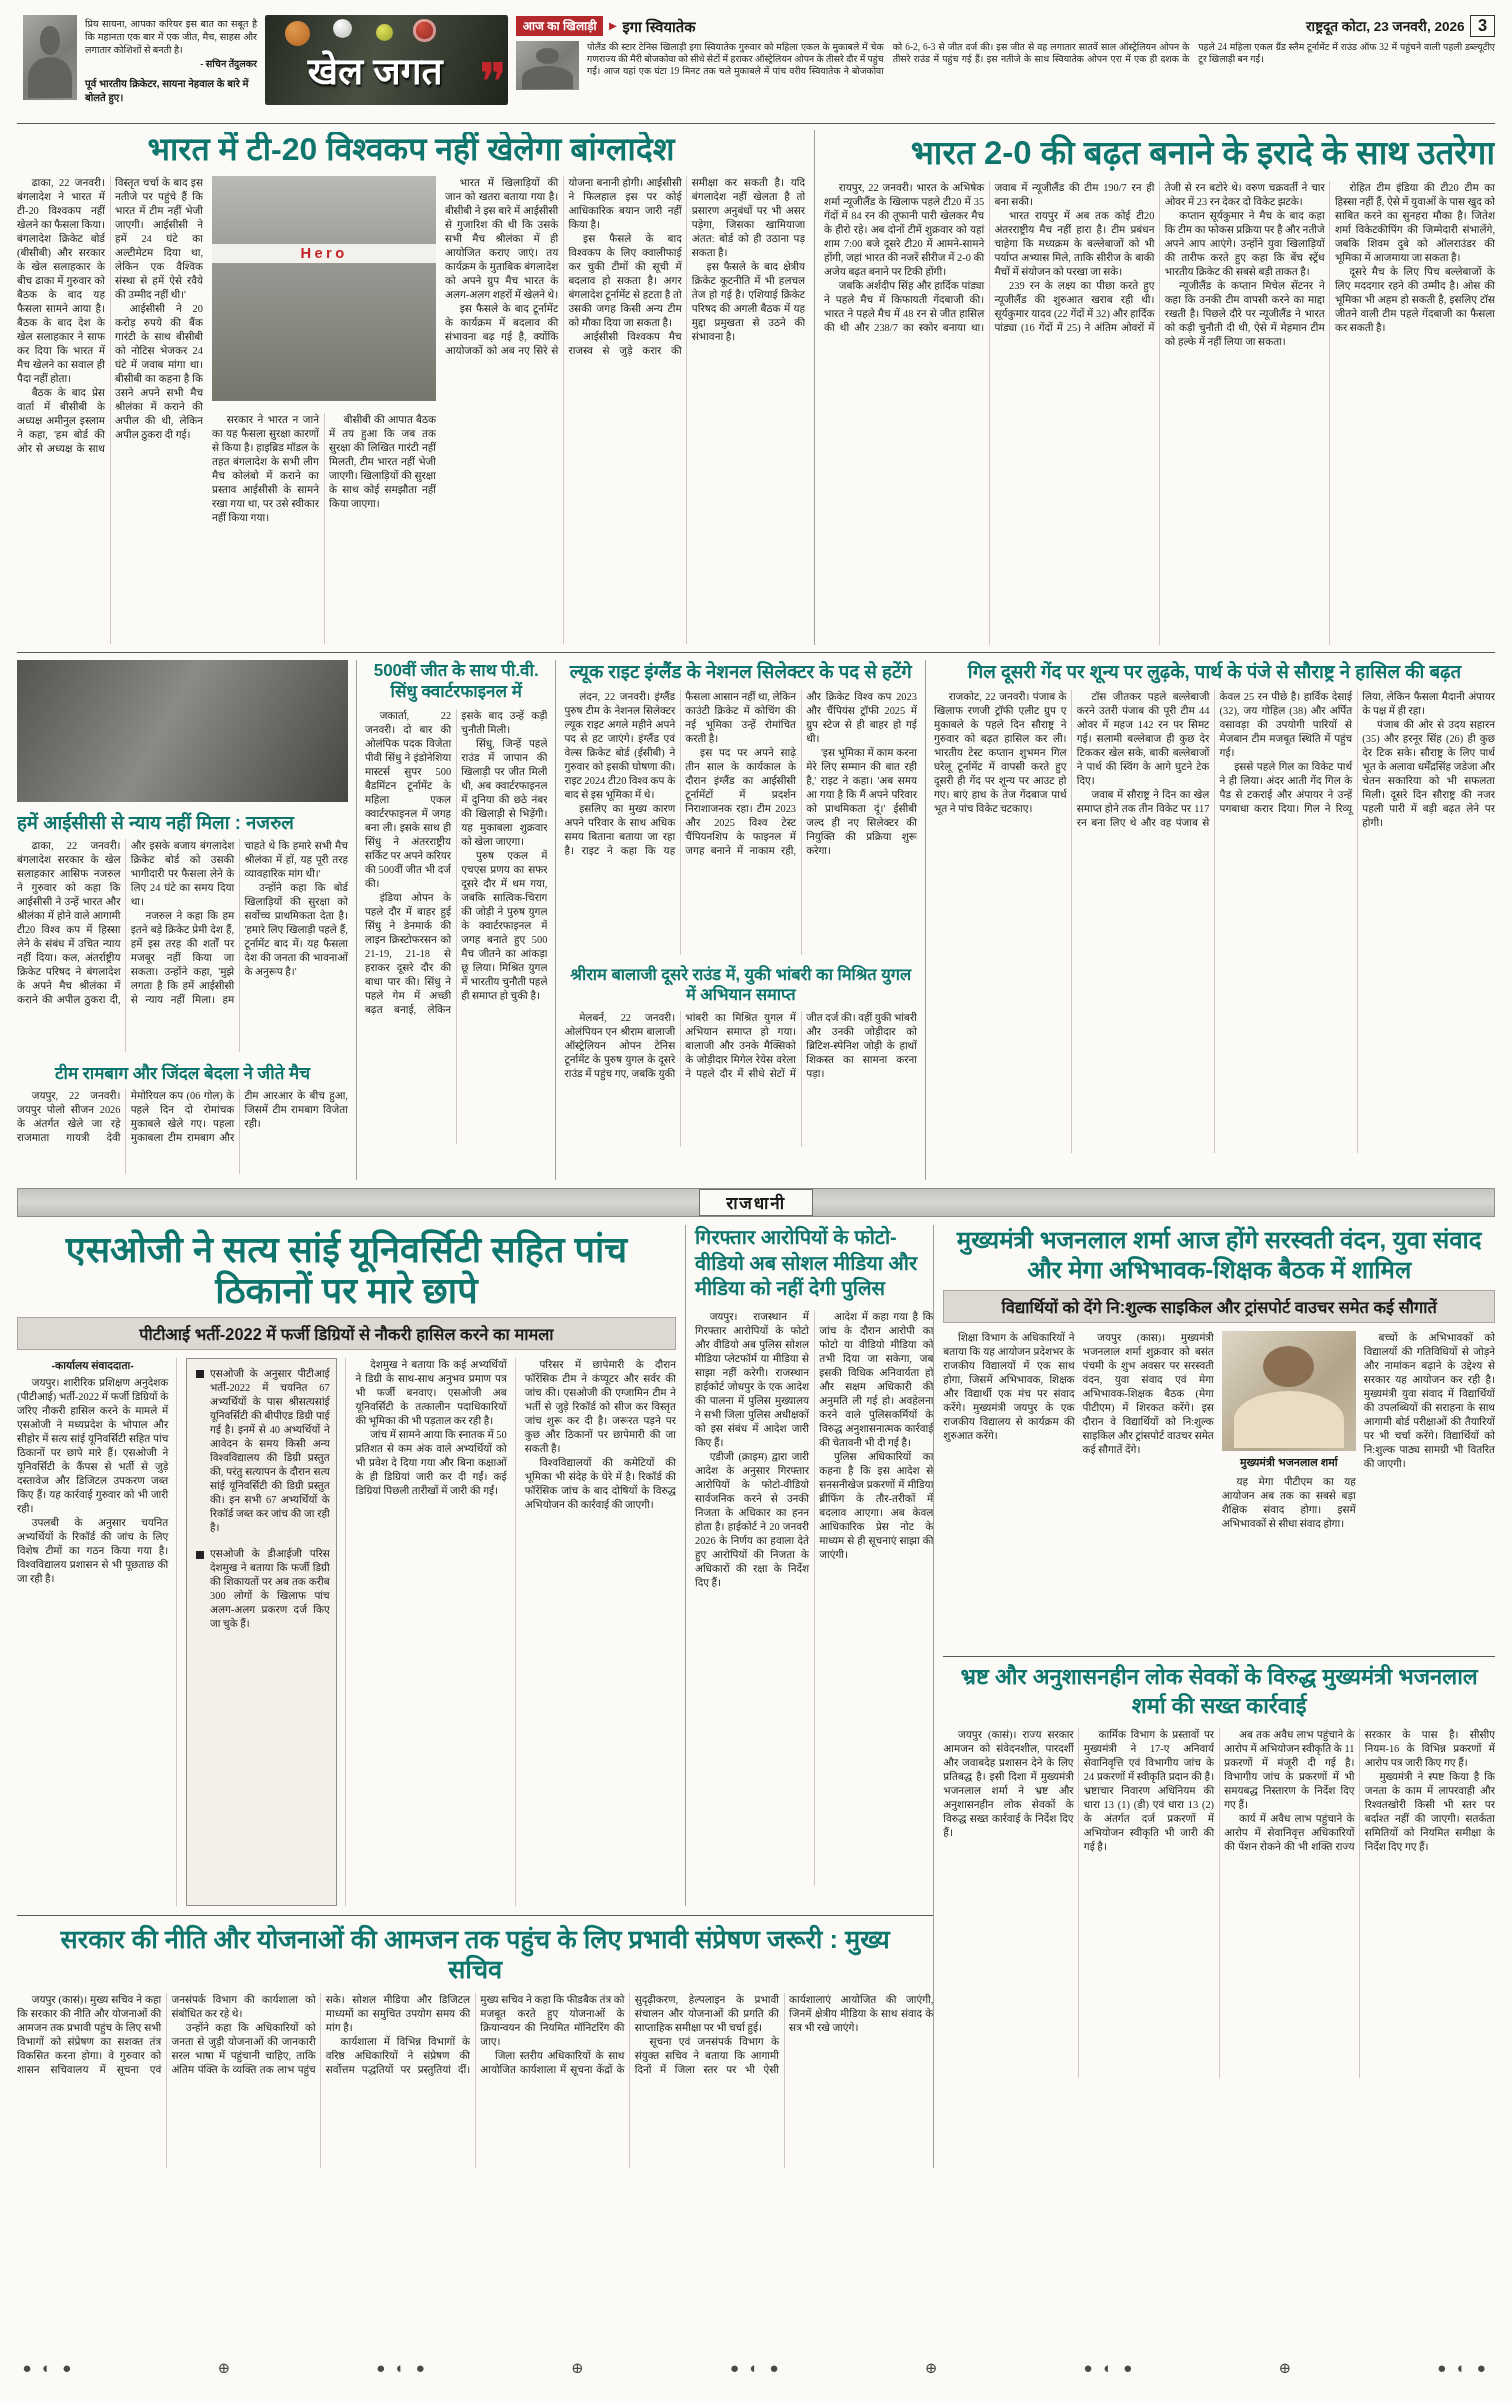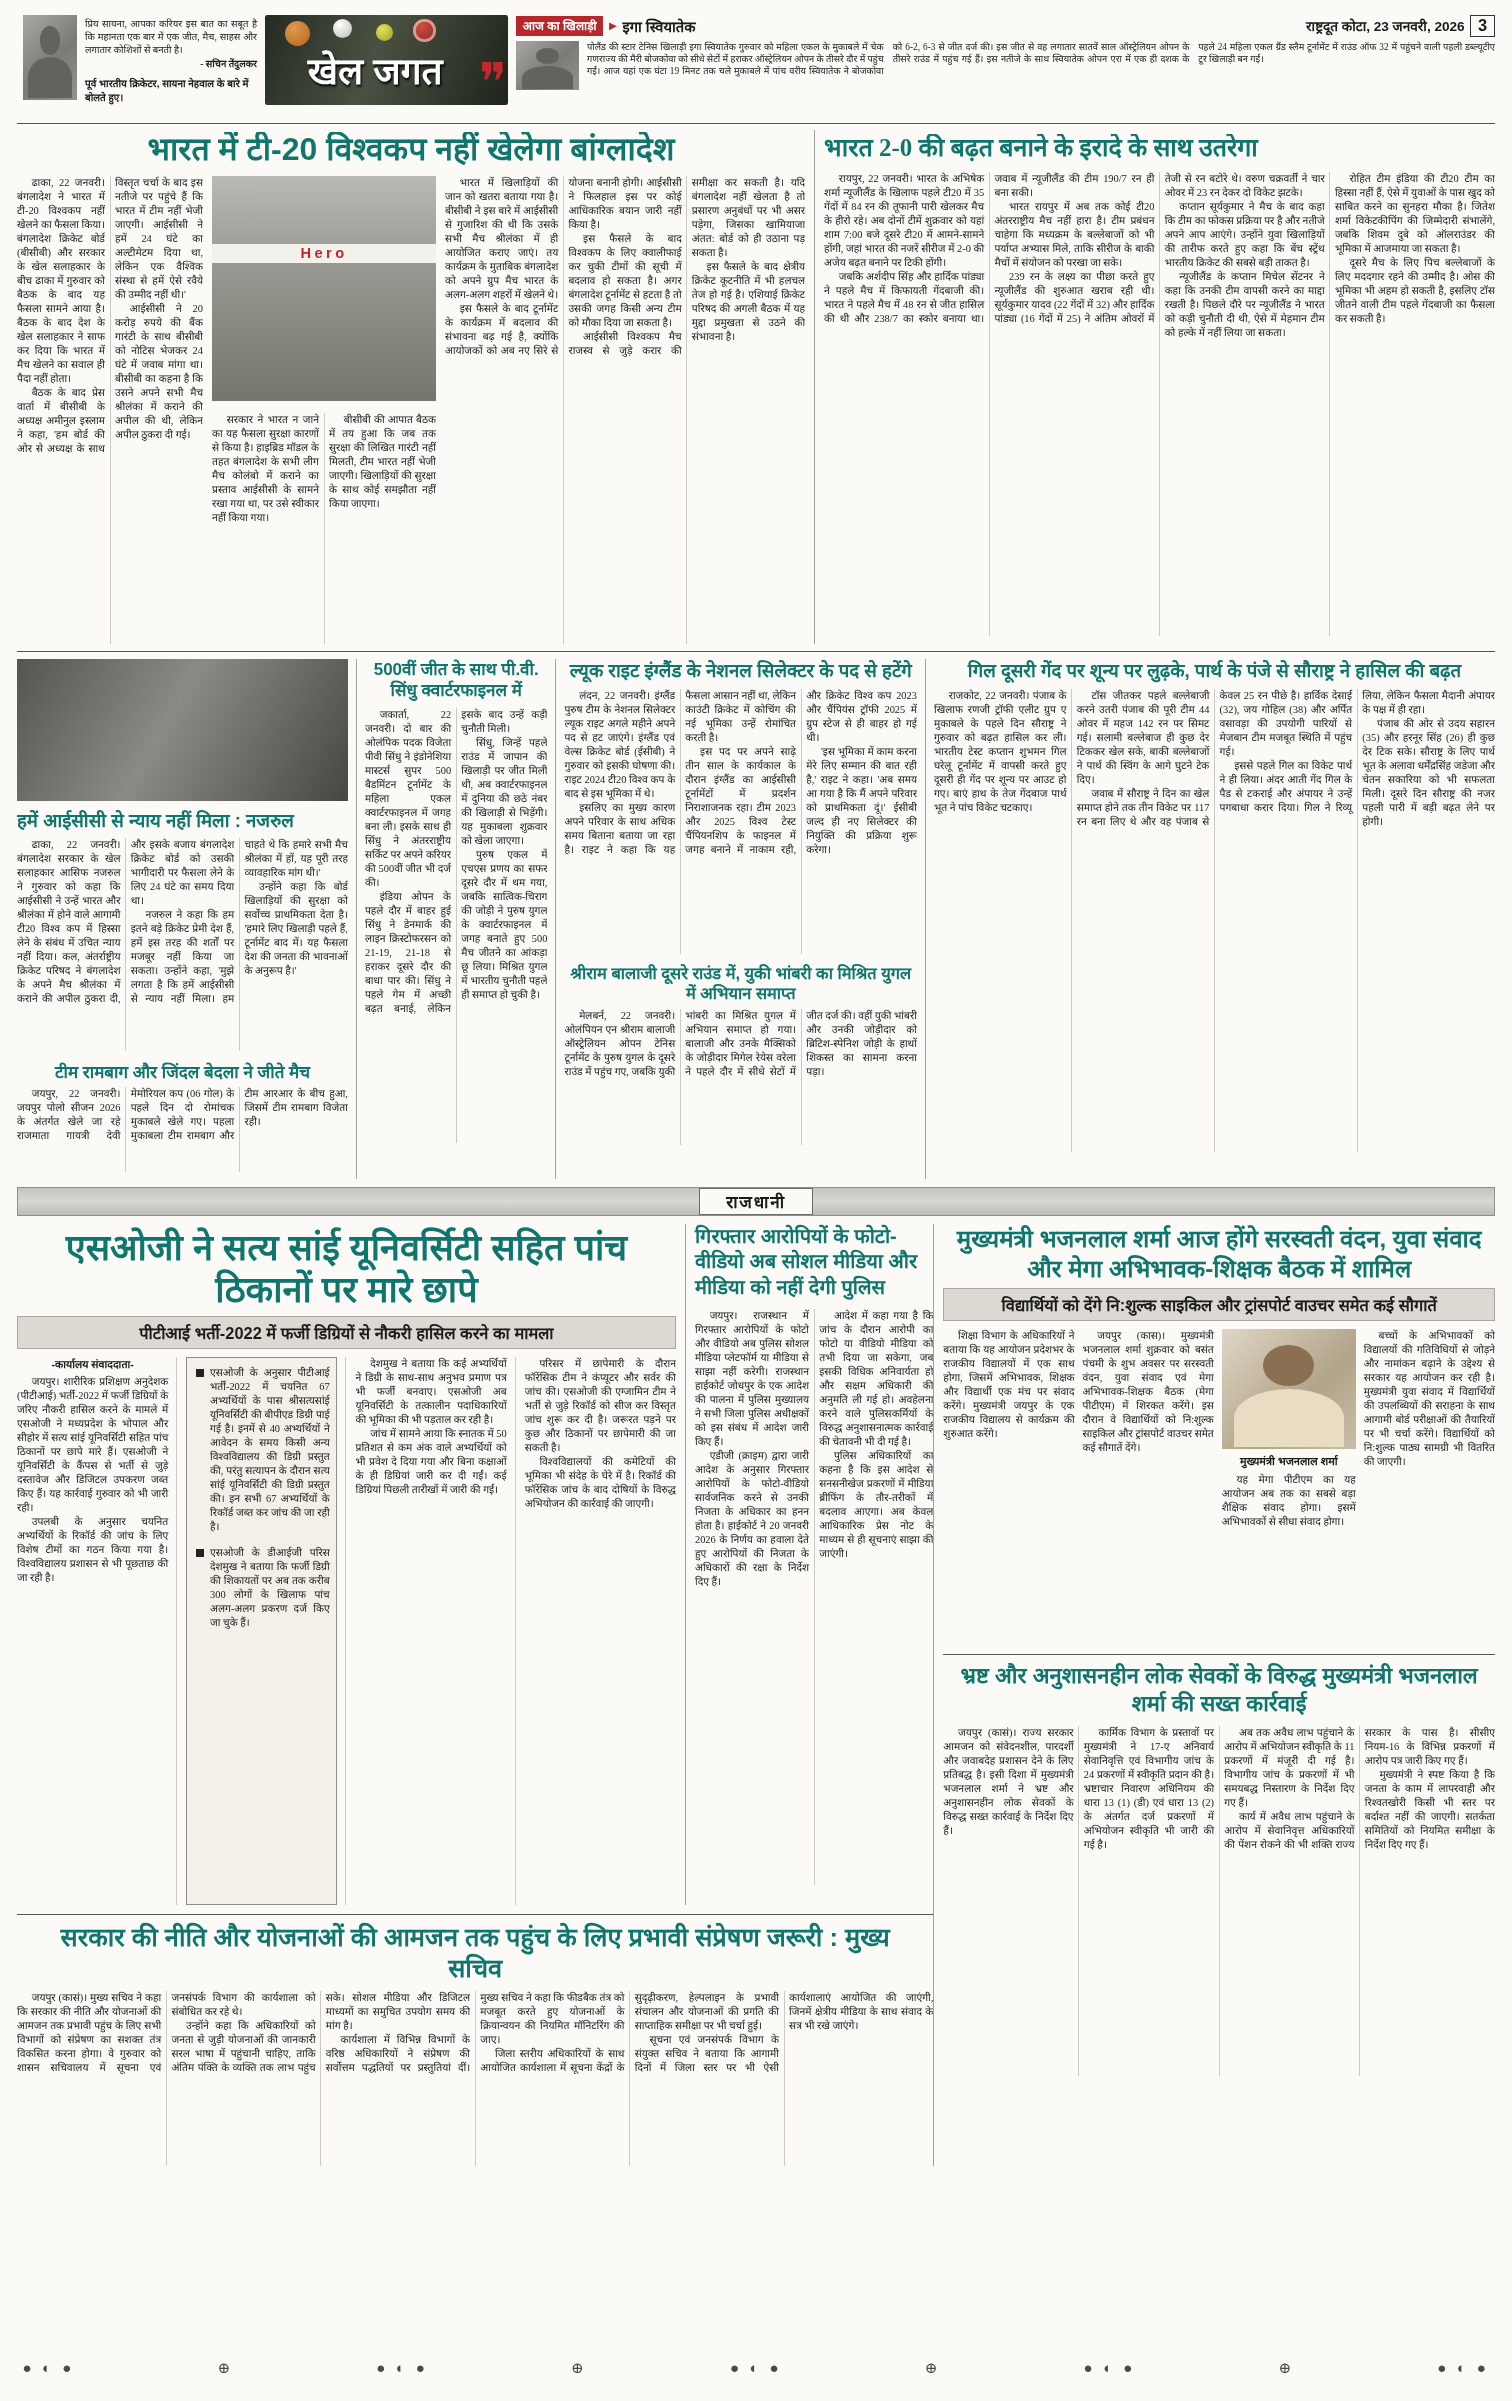--- a/index.html
+++ b/index.html
@@ -53,21 +53,21 @@
   .art-bd h1 { font-size:32px; line-height:1.12; text-align:center; white-space:nowrap; overflow:hidden; margin:2.3px 0 8px; }
   .bd-body { display:flex; gap:9px; height:468px; overflow:hidden; }
   .bd-left { width:186px; flex:none; }
   .bd-mid { width:224px; flex:none; }
   .photo-cricket { height:225px; background:linear-gradient(#b9bab4 0%,#979892 40%,#75776c 100%); position:relative; }
   .hero-board { position:absolute; left:0; right:0; top:30%; background:#f2f1ec; color:#c3272b; font-weight:bold; text-align:center; font-size:14.7px; font-family:"Liberation Sans",sans-serif; padding:1.7px 0; letter-spacing:3.4px; }
   .bd-mid-text { margin-top:12px; height:232px; }
   .bd-right { flex:1; }
   .bd-left,.bd-mid-text,.bd-right { overflow:hidden; }
   .art-in { flex:1; padding-left:9px; }
-  .art-in h2 { font-size:25px; line-height:1.15; text-align:left; white-space:nowrap; overflow:hidden; margin:4.5px 0 9px;font-family:Liberation Serif, serif; }
+  .art-in h2 { font-size:33px; line-height:1.15; text-align:right; white-space:nowrap; overflow:hidden; margin:4.5px 0 9px; }
   .in-body { height:464px; }
 
   
   .mid-row { display:flex; margin-top:6.8px; padding-top:6.8px; border-top:1.1px solid #57554f; height:528px; overflow:hidden; }
   .mid-a { width:23%; padding-right:8px; border-right:0.6px solid #a19f99; }
   .photo-press { height:142px; background:linear-gradient(120deg,#55544f,#8b8a84 45%,#474641); }
   .mid-a h3 { font-size:18.6px; margin:6.8px 0 5.6px; }
   .mid-a-text { height:213px; }
   .mid-a h4 { font-size:17px; margin:9px 0 4.5px; text-align:center; }
   .mid-a-text2 { height:85px; }

